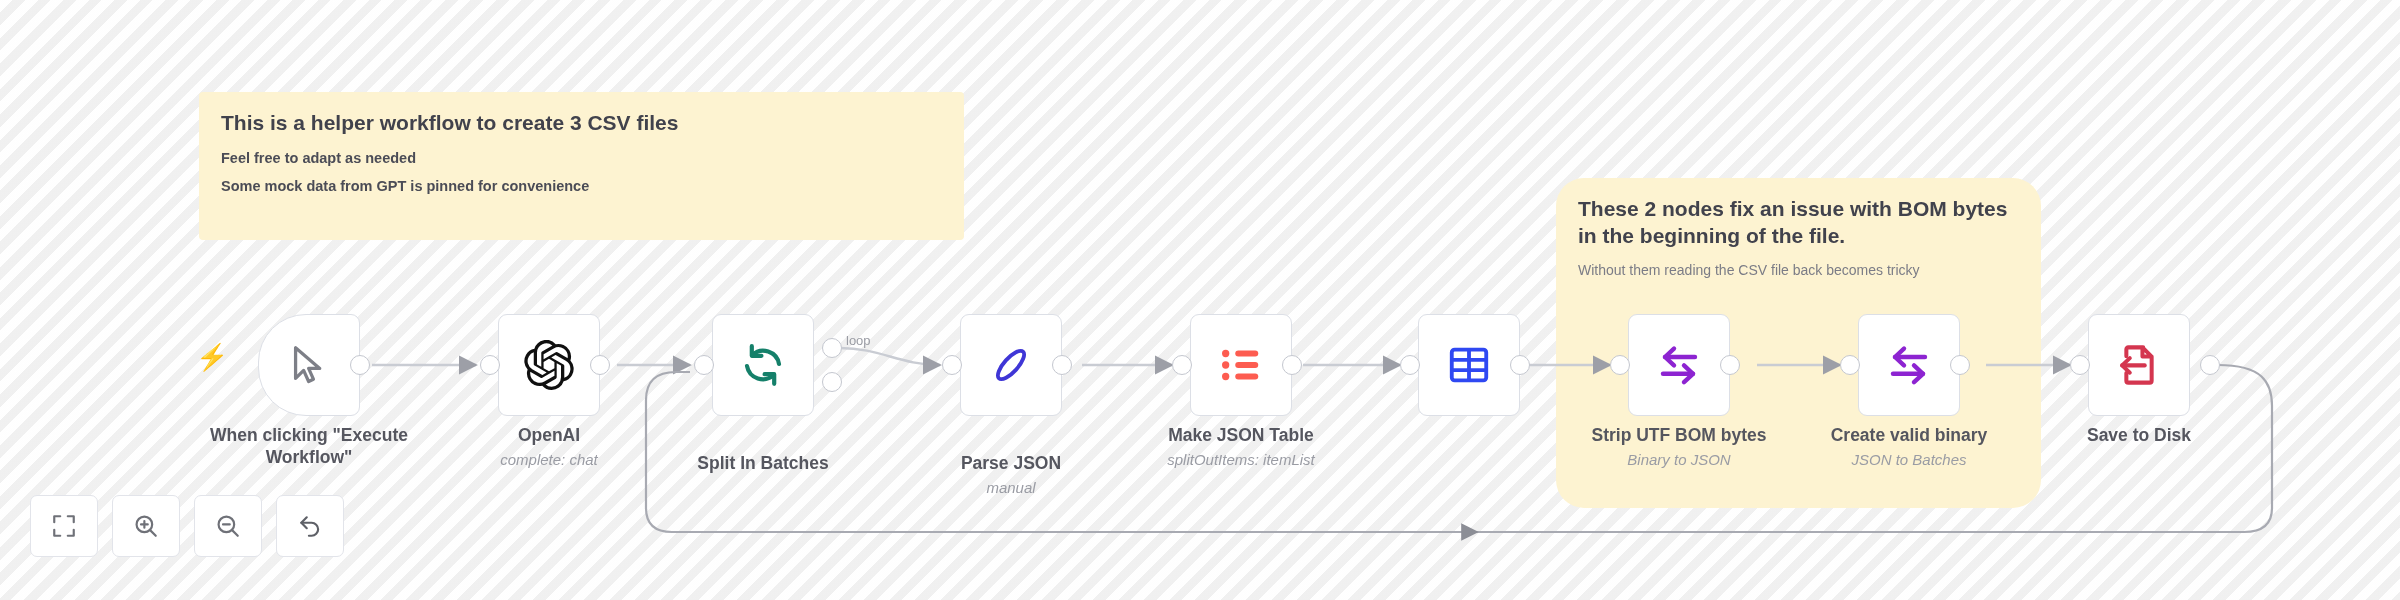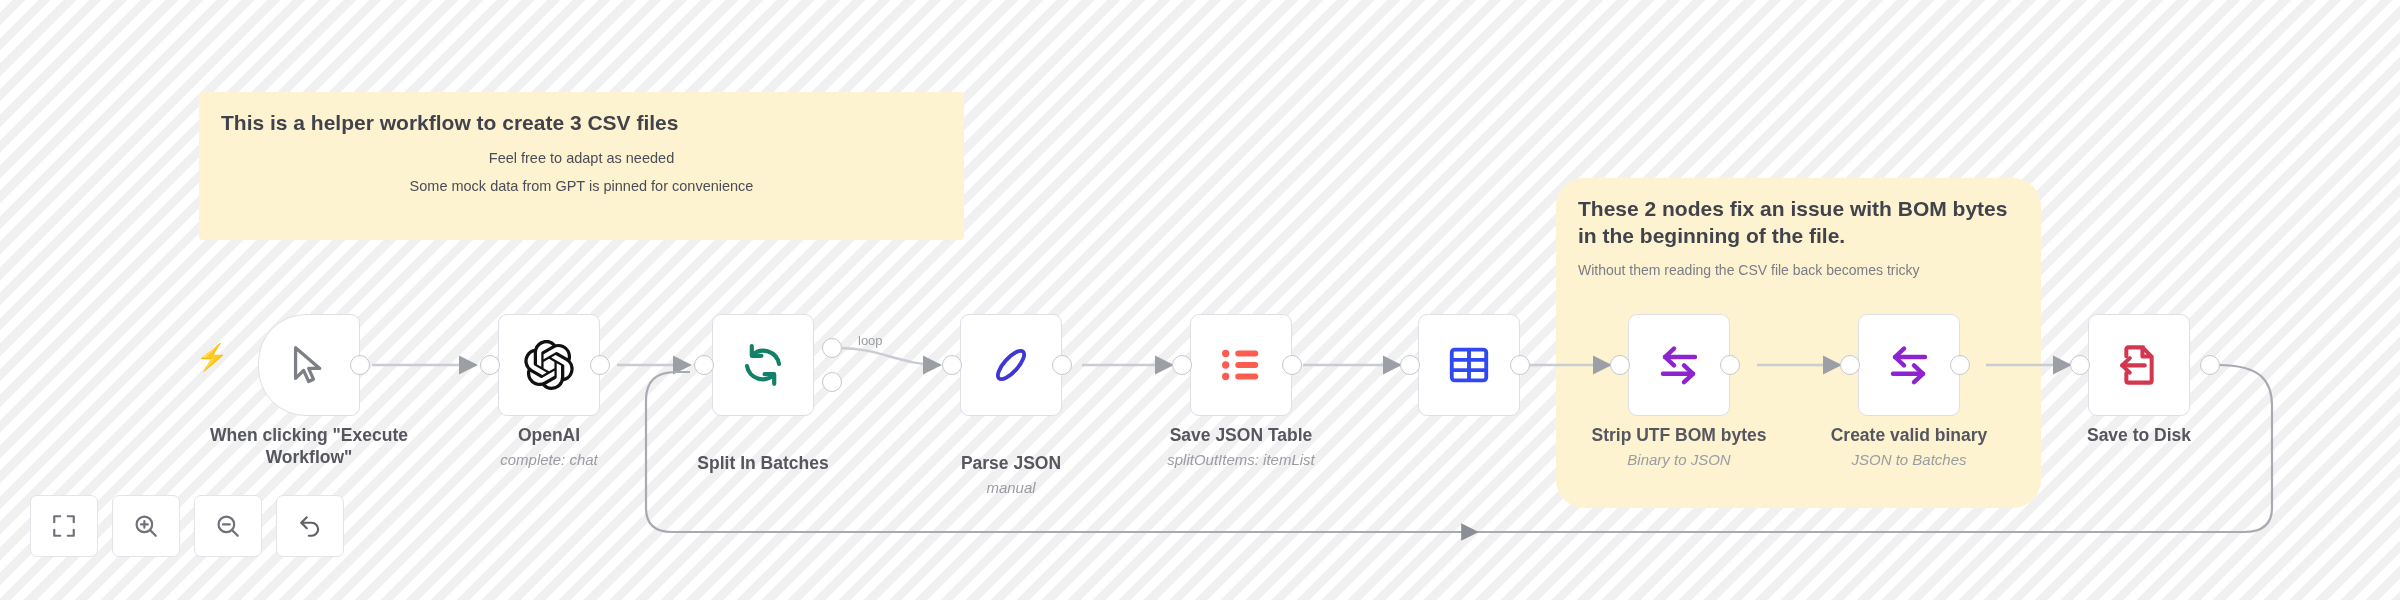--- a/index.html
+++ b/index.html
@@ -36,25 +36,24 @@
   }
   .sticky-title {
     font-size: 21px;
     font-weight: bold;
     color: #41424c;
     line-height: 1.28;
     margin-bottom: 10px;
   }
   .sticky-line {
     font-size: 14.5px;
-    font-weight: normal;
+    font-weight: bold;
     color: #4b4c56;
     line-height: 1.55;
     margin-top: 6px;
-    text-align: center;
   }
   .sticky-sub {
     font-size: 14px;
     font-weight: normal;
     color: #7b7c86;
     line-height: 1.5;
     margin-top: 6px;
   }
 
   #sticky-note-1 { left: 199px; top: 92px; width: 765px; height: 148px; }
@@ -226,21 +225,21 @@
         <path d="M20 11.5a8 8 0 0 0-13.4-4.4"></path>
         <polyline points="6.4,2.6 6.4,7.4 11.2,7.4" stroke-linejoin="round"></polyline>
         <path d="M4 12.5a8 8 0 0 0 13.4 4.4"></path>
         <polyline points="17.6,21.4 17.6,16.6 12.8,16.6" stroke-linejoin="round"></polyline>
       </svg>
     </span>
   </div>
   <div class="dot" style="left:694px; top:355px;"></div>
   <div class="dot" style="left:822px; top:338px;"></div>
   <div class="dot" style="left:822px; top:372px;"></div>
-  <div class="loop-label" style="left:846px; top:333px;margin-left:12px;">loop</div>
+  <div class="loop-label" style="left:846px; top:333px;">loop</div>
   <div class="caption" style="left:633px; top:425px;margin-top:28px;">
     <div class="name">Split In Batches</div>
   </div>
 
   <div class="node" style="left:960px; top:314px;">
     <span>
       <svg width="46" height="46" viewBox="0 0 24 24" fill="none" stroke="#3f36d6" stroke-width="2" stroke-linecap="round">
         <ellipse cx="12" cy="12" rx="3.6" ry="9.4" transform="rotate(42 12 12)"></ellipse>
       </svg>
     </span>
@@ -260,21 +259,21 @@
         <circle cx="4" cy="12" r="1.9"></circle>
           <rect x="9" y="10.4" width="12" height="3.2" rx="1.6"></rect>
         <circle cx="4" cy="18" r="1.9"></circle>
           <rect x="9" y="16.4" width="12" height="3.2" rx="1.6"></rect>
       </svg>
     </span>
   </div>
   <div class="dot" style="left:1172px; top:355px;"></div>
   <div class="dot" style="left:1282px; top:355px;"></div>
   <div class="caption" style="left:1111px; top:425px;">
-    <div class="name">Save JSON Table</div>
+    <div class="name">Make JSON Table</div>
     <div class="sub">splitOutItems: itemList</div>
   </div>
 
   <div class="node" style="left:1418px; top:314px;">
     <span>
       <svg width="44" height="44" viewBox="0 0 24 24" fill="none" stroke="#2f48f2" stroke-width="2.1">
         <rect x="2.6" y="3.6" width="18.8" height="16.8" rx="1.6"></rect>
         <line x1="2.6" y1="9.2" x2="21.4" y2="9.2"></line>
         <line x1="2.6" y1="14.8" x2="21.4" y2="14.8"></line>
         <line x1="12" y1="3.6" x2="12" y2="20.4"></line>

